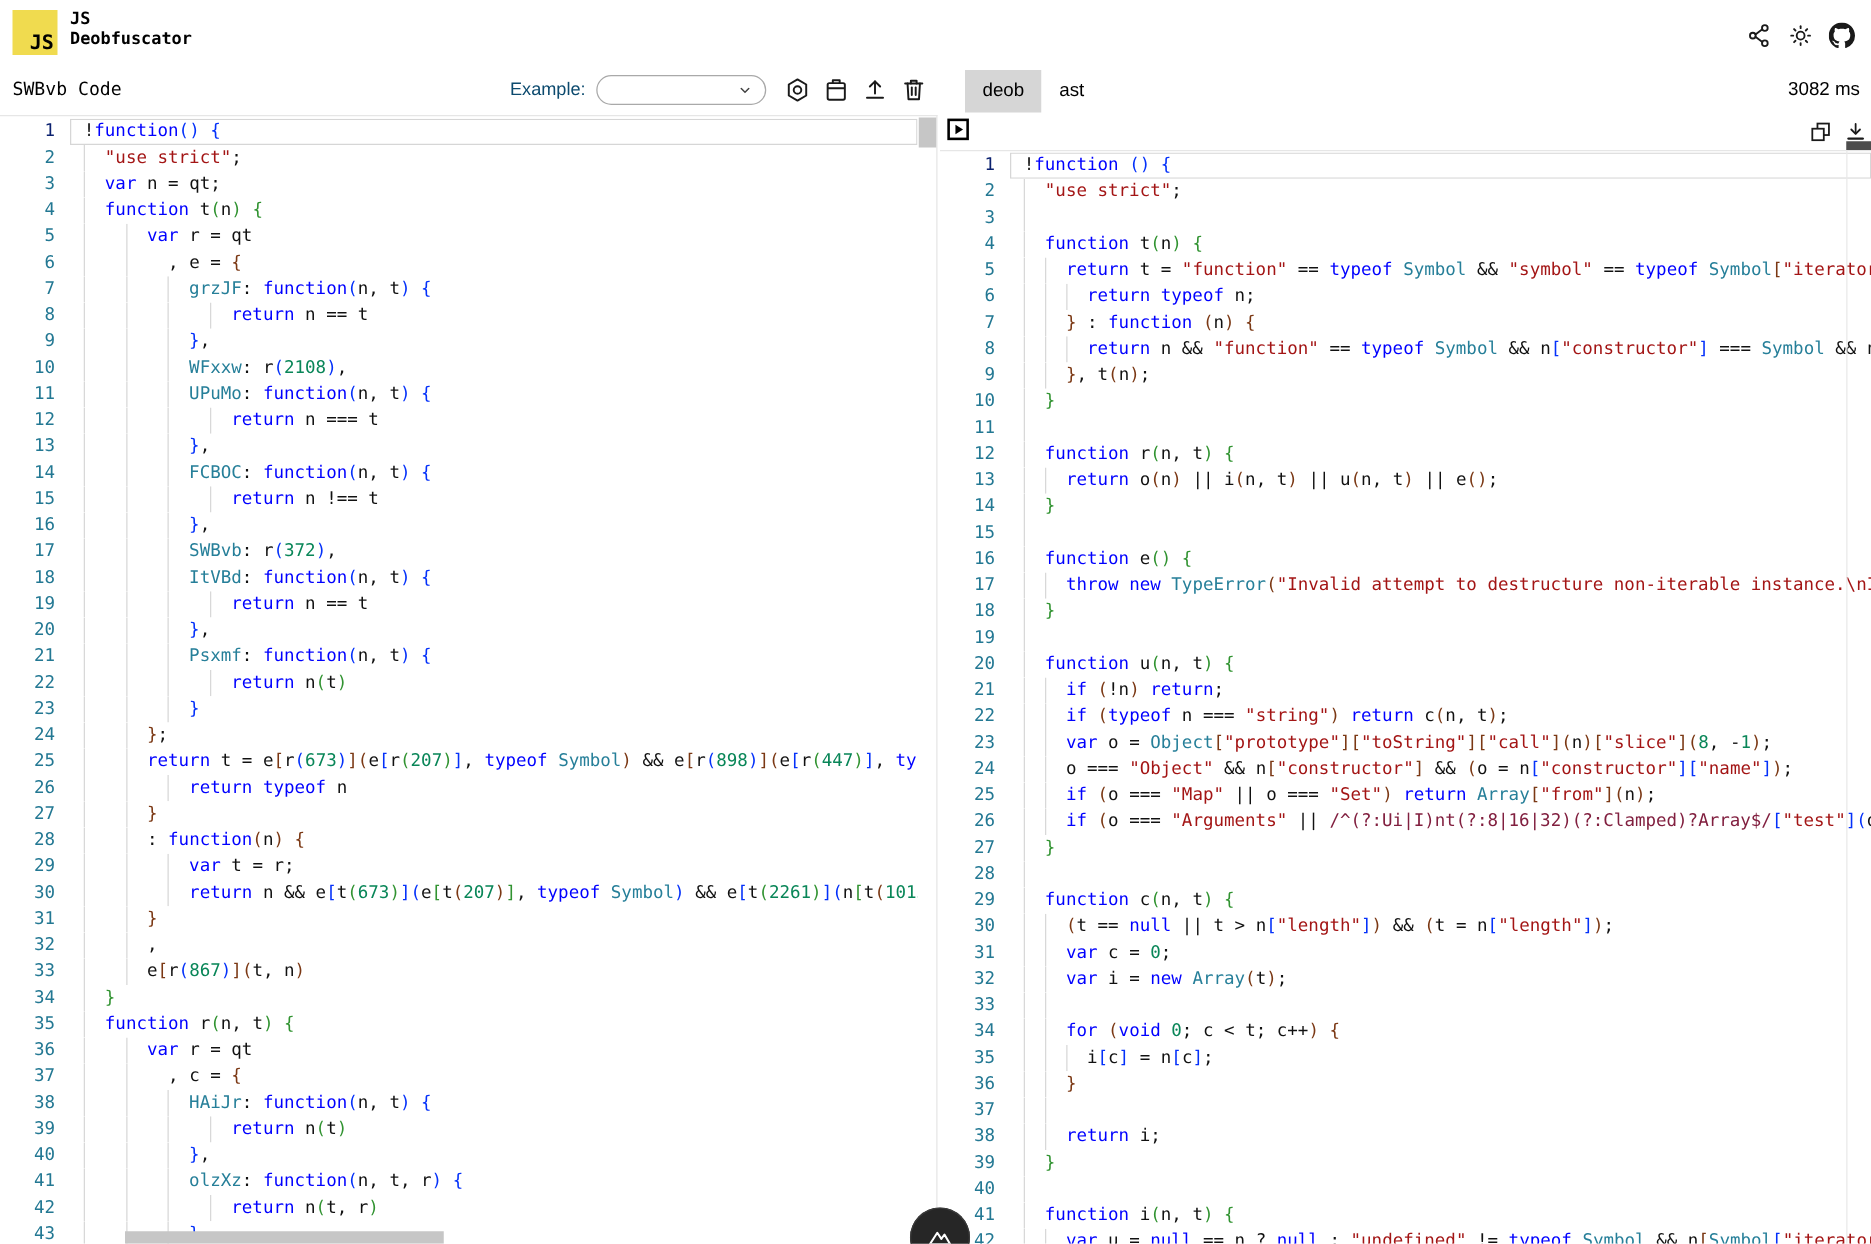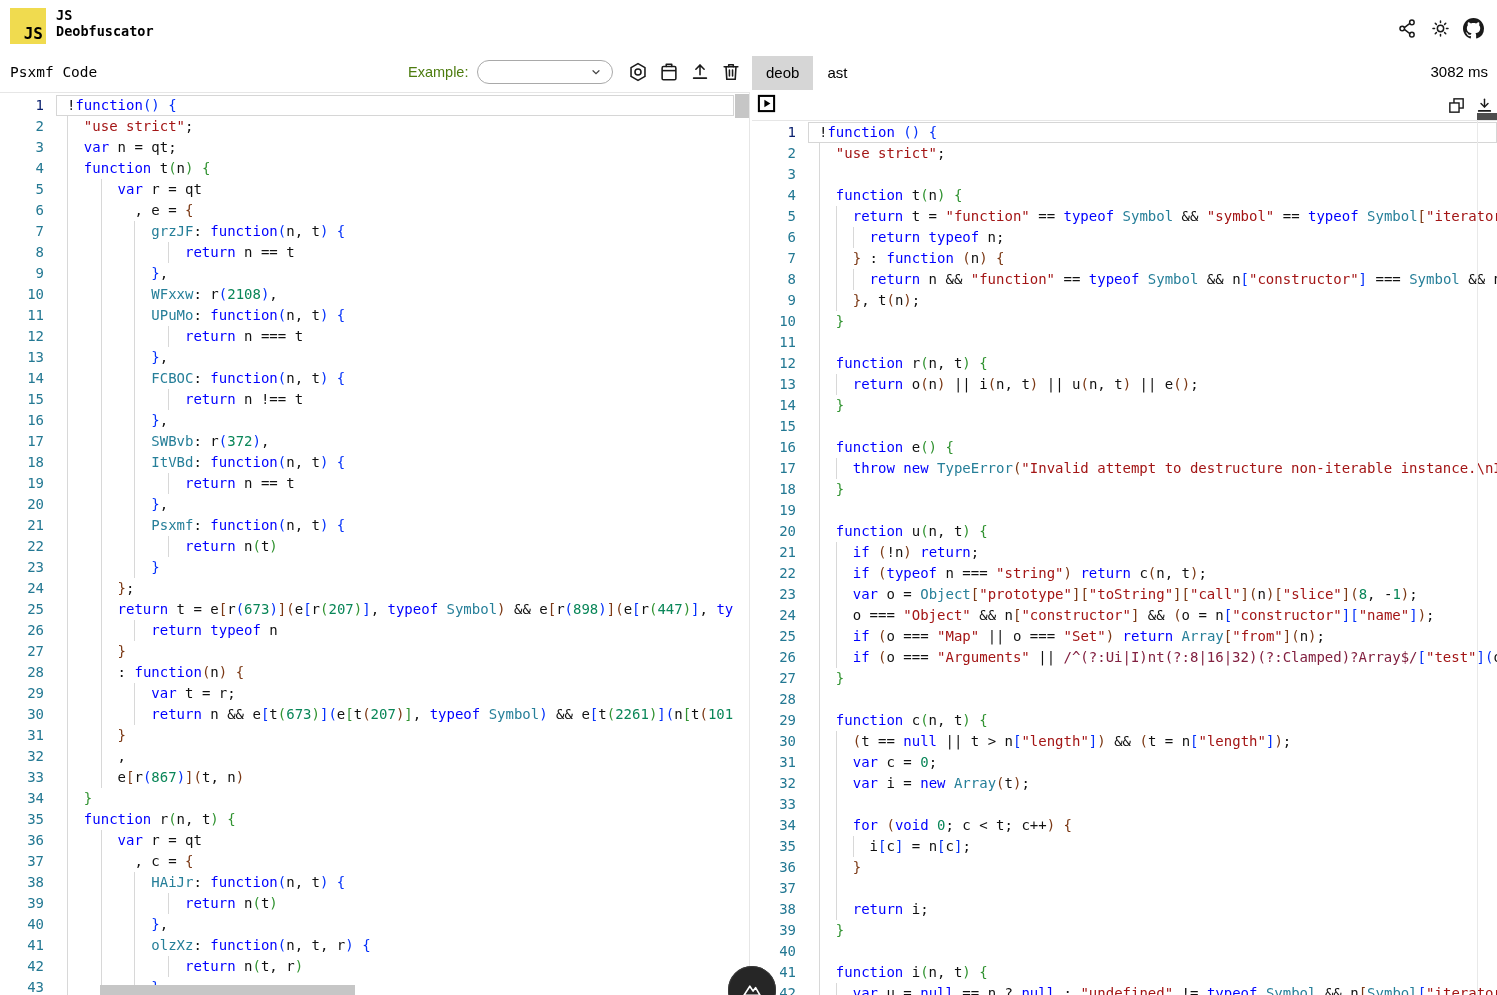--- a/index.html
+++ b/index.html
@@ -14,21 +14,21 @@
         display:flex;align-items:flex-end;justify-content:flex-end;padding:1px 3px;
         font-family:"DejaVu Sans Mono",monospace;font-weight:bold;font-size:16px;color:#000;}
   #app-title{position:absolute;left:56px;top:7px;font-family:"DejaVu Sans Mono",monospace;
         font-weight:bold;font-size:13.5px;line-height:16px;color:#000;white-space:pre;}
   #header-icons{position:absolute;right:13px;top:18px;display:flex;gap:12px;align-items:center;}
 
   
   #toolbar{position:absolute;top:56px;left:0;right:0;height:34px;}
   #source-label{position:absolute;left:10px;top:0;line-height:32px;font-size:14.5px;
         font-family:"DejaVu Sans Mono",monospace;color:#000;}
-  #example-label{position:absolute;left:408px;top:0;line-height:32px;font-size:14.5px;color:#4d7c0f;}
+  #example-label{position:absolute;left:408px;top:0;line-height:32px;font-size:14.5px;color:#0c4a6e;}
   #example-select{position:absolute;left:477px;top:4px;width:136px;height:24px;box-sizing:border-box;
         border:1px solid #a9a9a9;border-radius:12px;background:#fff;display:flex;align-items:center;
         justify-content:flex-end;padding:0 10px;font-size:12px;color:#333;cursor:pointer;}
   .tool-icon{position:absolute;top:5px;width:22px;height:22px;}
   #tabs{position:absolute;left:752px;top:0;height:34px;display:flex;}
   .tab{height:34px;line-height:34px;padding:0 14px;font-size:15px;color:#000;cursor:pointer;}
   .tab.active{background:#d6d6d6;}
   #timing{position:absolute;right:9px;top:0;line-height:32px;font-size:15px;color:#000;}
 
   
@@ -93,21 +93,21 @@
     </span>
     <span class="icon-btn">
       <svg width="21" height="21" viewBox="0 0 16 16" fill="#1a1a1a">
         <path d="M8 0C3.58 0 0 3.58 0 8c0 3.54 2.29 6.53 5.47 7.59.4.07.55-.17.55-.38 0-.19-.01-.82-.01-1.49-2.01.37-2.53-.49-2.69-.94-.09-.23-.48-.94-.82-1.13-.28-.15-.68-.52-.01-.53.63-.01 1.08.58 1.23.82.72 1.21 1.87.87 2.33.66.07-.52.28-.87.51-1.07-1.78-.2-3.64-.89-3.64-3.95 0-.87.31-1.59.82-2.15-.08-.2-.36-1.02.08-2.12 0 0 .67-.21 2.2.82.64-.18 1.32-.27 2-.27s1.36.09 2 .27c1.53-1.04 2.2-.82 2.2-.82.44 1.1.16 1.92.08 2.12.51.56.82 1.27.82 2.15 0 3.07-1.87 3.75-3.65 3.95.29.25.54.73.54 1.48 0 1.07-.01 1.93-.01 2.2 0 .21.15.46.55.38A8.01 8.01 0 0 0 16 8c0-4.42-3.58-8-8-8z"></path>
       </svg>
     </span>
   </div>
 </div>
 
 <div id="toolbar">
-  <span id="source-label">Psxmf Code</span>
+  <span id="source-label">SWBvb Code</span>
   <span id="example-label">Example:</span>
   <div id="example-select">
     <span></span>
     <svg width="12" height="12" viewBox="0 0 24 24" fill="none" stroke="#444" stroke-width="2.4" stroke-linecap="round">
       <path d="M6 9.5 L12 15.5 L18 9.5"></path>
     </svg>
   </div>
 
   <span class="tool-icon icon-btn" style="left:627px">
     <svg width="22" height="22" viewBox="0 0 24 24" fill="none" stroke="#1a1a1a" stroke-width="1.7" stroke-linejoin="round">
@@ -133,21 +133,21 @@
     <svg width="22" height="22" viewBox="0 0 24 24" fill="none" stroke="#1a1a1a" stroke-width="1.7" stroke-linecap="round" stroke-linejoin="round">
       <path d="M4.5 6.3 H19.5"></path>
         <path d="M9.5 6.3 V4 H14.5 V6.3"></path>
       <path d="M6.6 6.3 L7.4 20 H16.6 L17.4 6.3"></path>
       <line x1="10.3" y1="9.8" x2="10.3" y2="16.4"></line>
         <line x1="13.7" y1="9.8" x2="13.7" y2="16.4"></line>
     </svg>
   </span>
 
   <div id="tabs">
-    <div class="tab active" style="background: rgb(214, 214, 214);">deob</div>
+    <div class="tab active" style="background: rgb(214, 214, 214); margin-left: 20px;">deob</div>
     <div class="tab">ast</div>
   </div>
   <span id="timing">3082 ms</span>
 </div>
 
 <div id="editor-left" class="editor">
     <div class="cl"><div class="ln active" style="color: rgb(11, 33, 111);">1</div><div class="body"><span><span>!</span><span style="color: rgb(0, 0, 255);">function</span><span style="color: rgb(4, 49, 250);">(</span><span style="color: rgb(4, 49, 250);">)</span><span> </span><span style="color: rgb(4, 49, 250);">{</span></span><span class="curline"></span></div></div>
     <div class="cl"><div class="ln" style="color: rgb(35, 120, 147);">2</div><div class="body"><span class="guide" style="left: calc(0ch + 11px);"></span><span><span>  </span><span style="color: rgb(163, 21, 21);">"use strict"</span><span>;</span></span></div></div>
     <div class="cl"><div class="ln" style="color: rgb(35, 120, 147);">3</div><div class="body"><span class="guide" style="left: calc(0ch + 11px);"></span><span><span>  </span><span style="color: rgb(0, 0, 255);">var</span><span> </span><span>n</span><span> </span><span>=</span><span> </span><span>qt</span><span>;</span></span></div></div>
     <div class="cl"><div class="ln" style="color: rgb(35, 120, 147);">4</div><div class="body"><span class="guide" style="left: calc(0ch + 11px);"></span><span><span>  </span><span style="color: rgb(0, 0, 255);">function</span><span> </span><span>t</span><span style="color: rgb(49, 147, 49);">(</span><span>n</span><span style="color: rgb(49, 147, 49);">)</span><span> </span><span style="color: rgb(49, 147, 49);">{</span></span></div></div>

